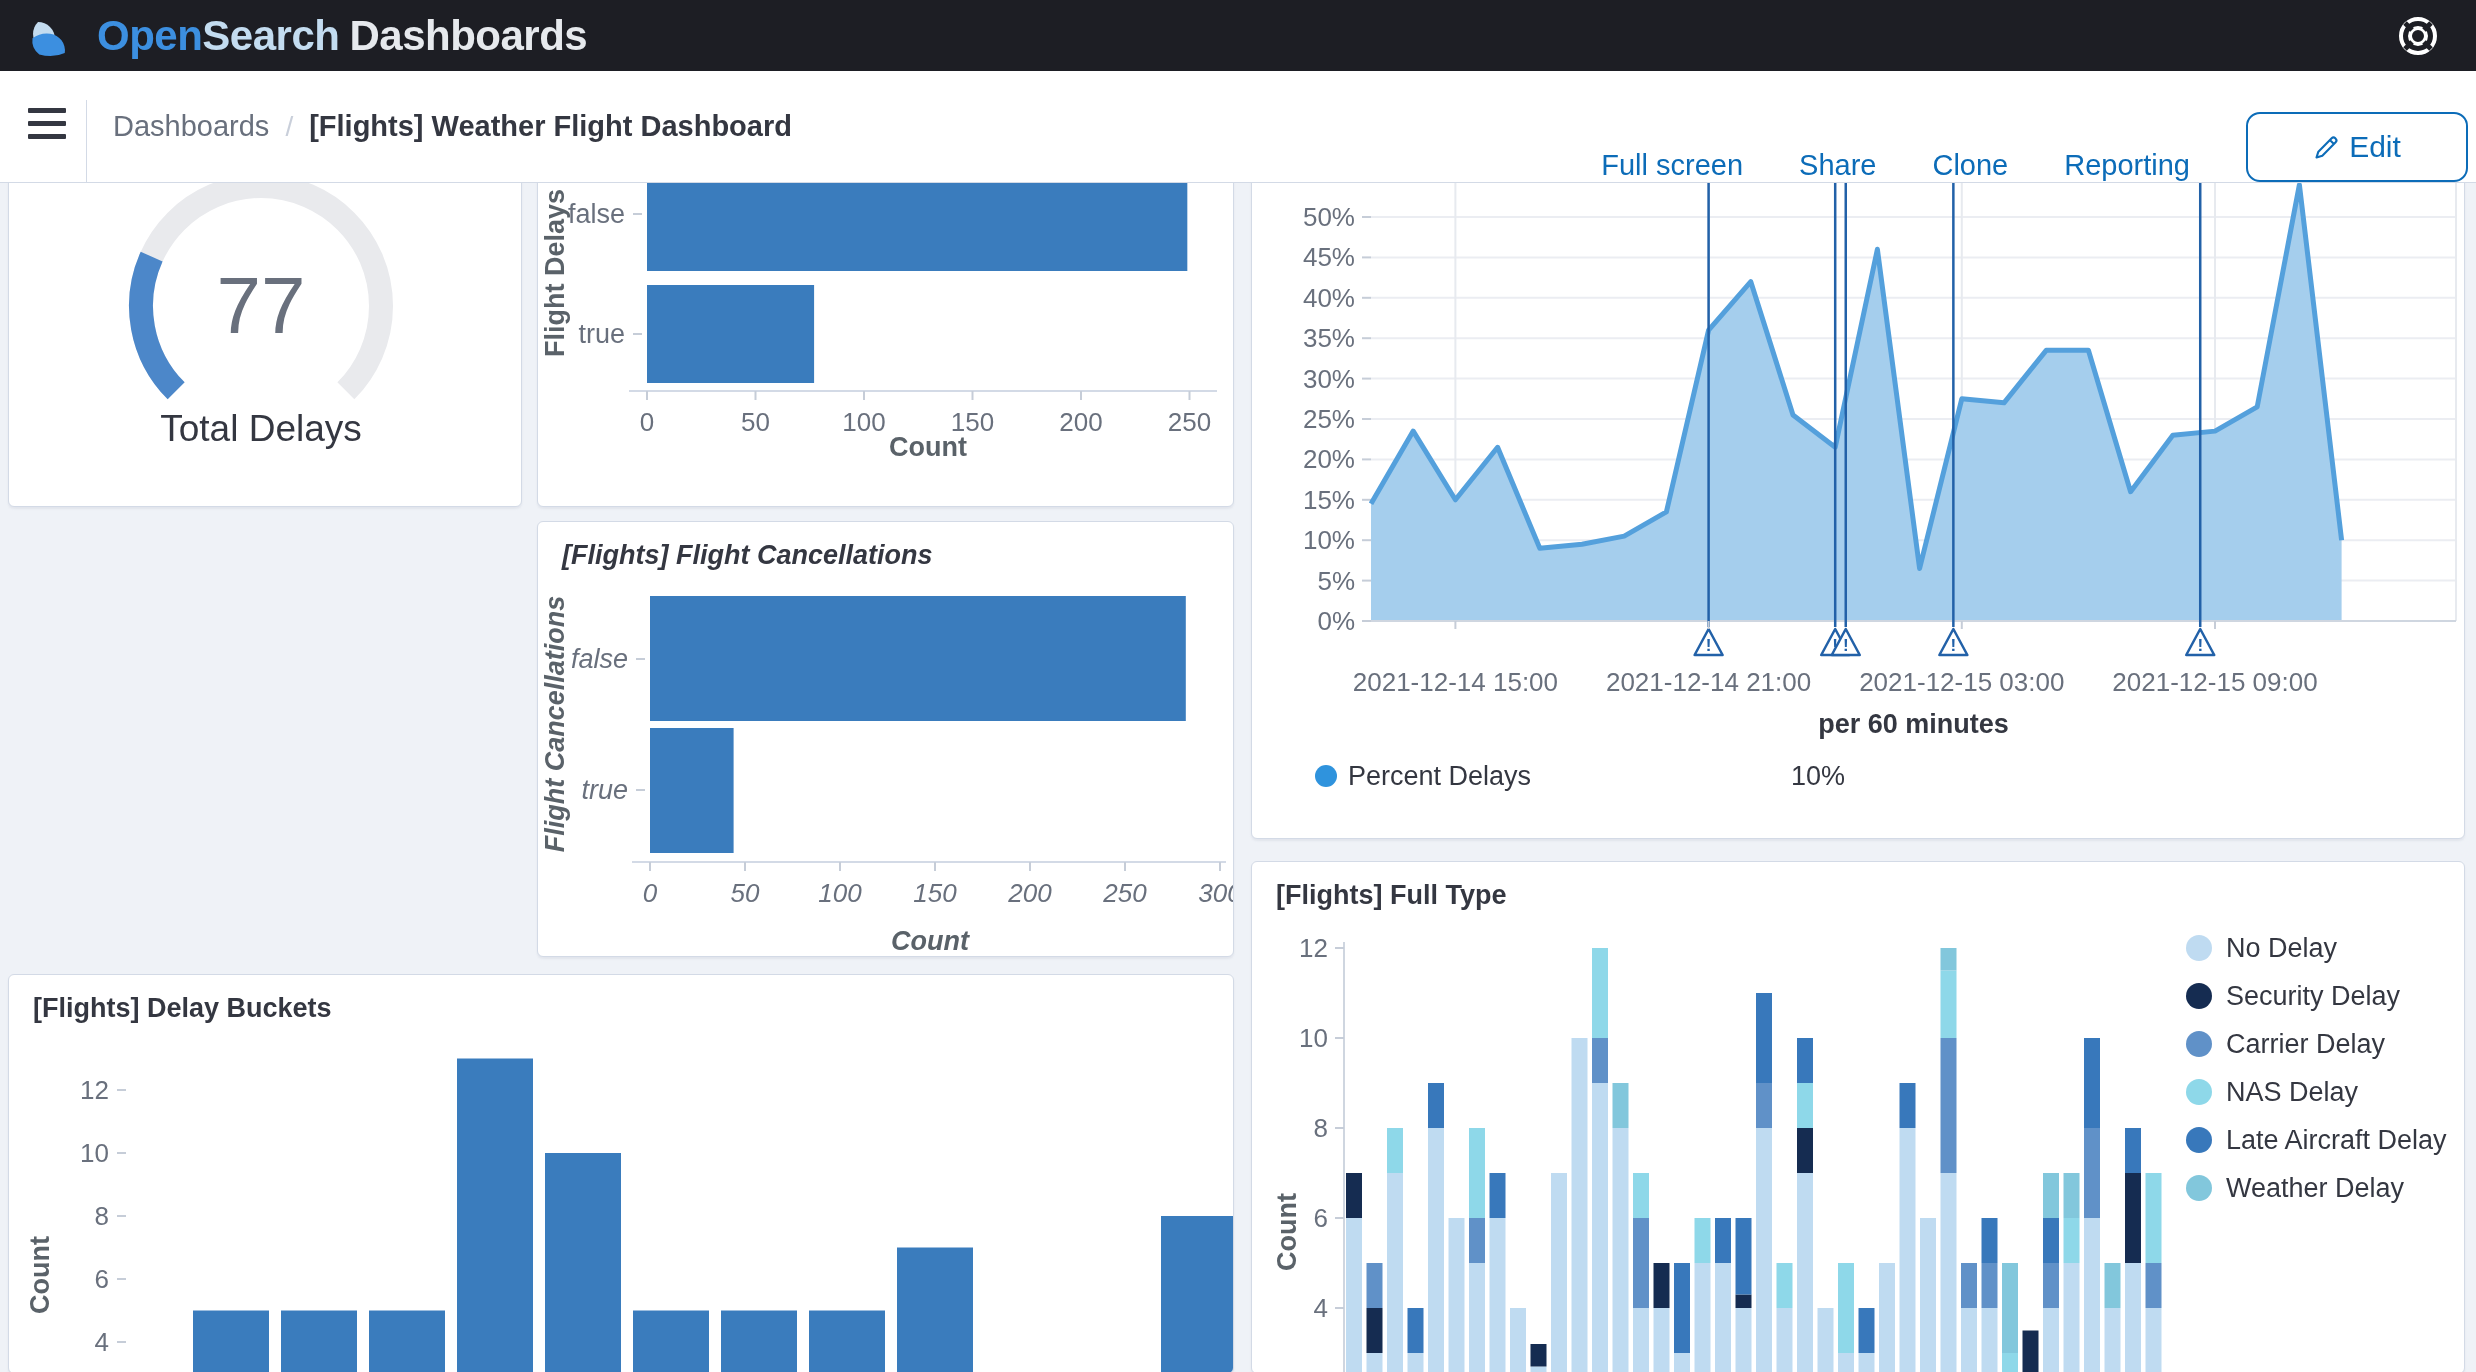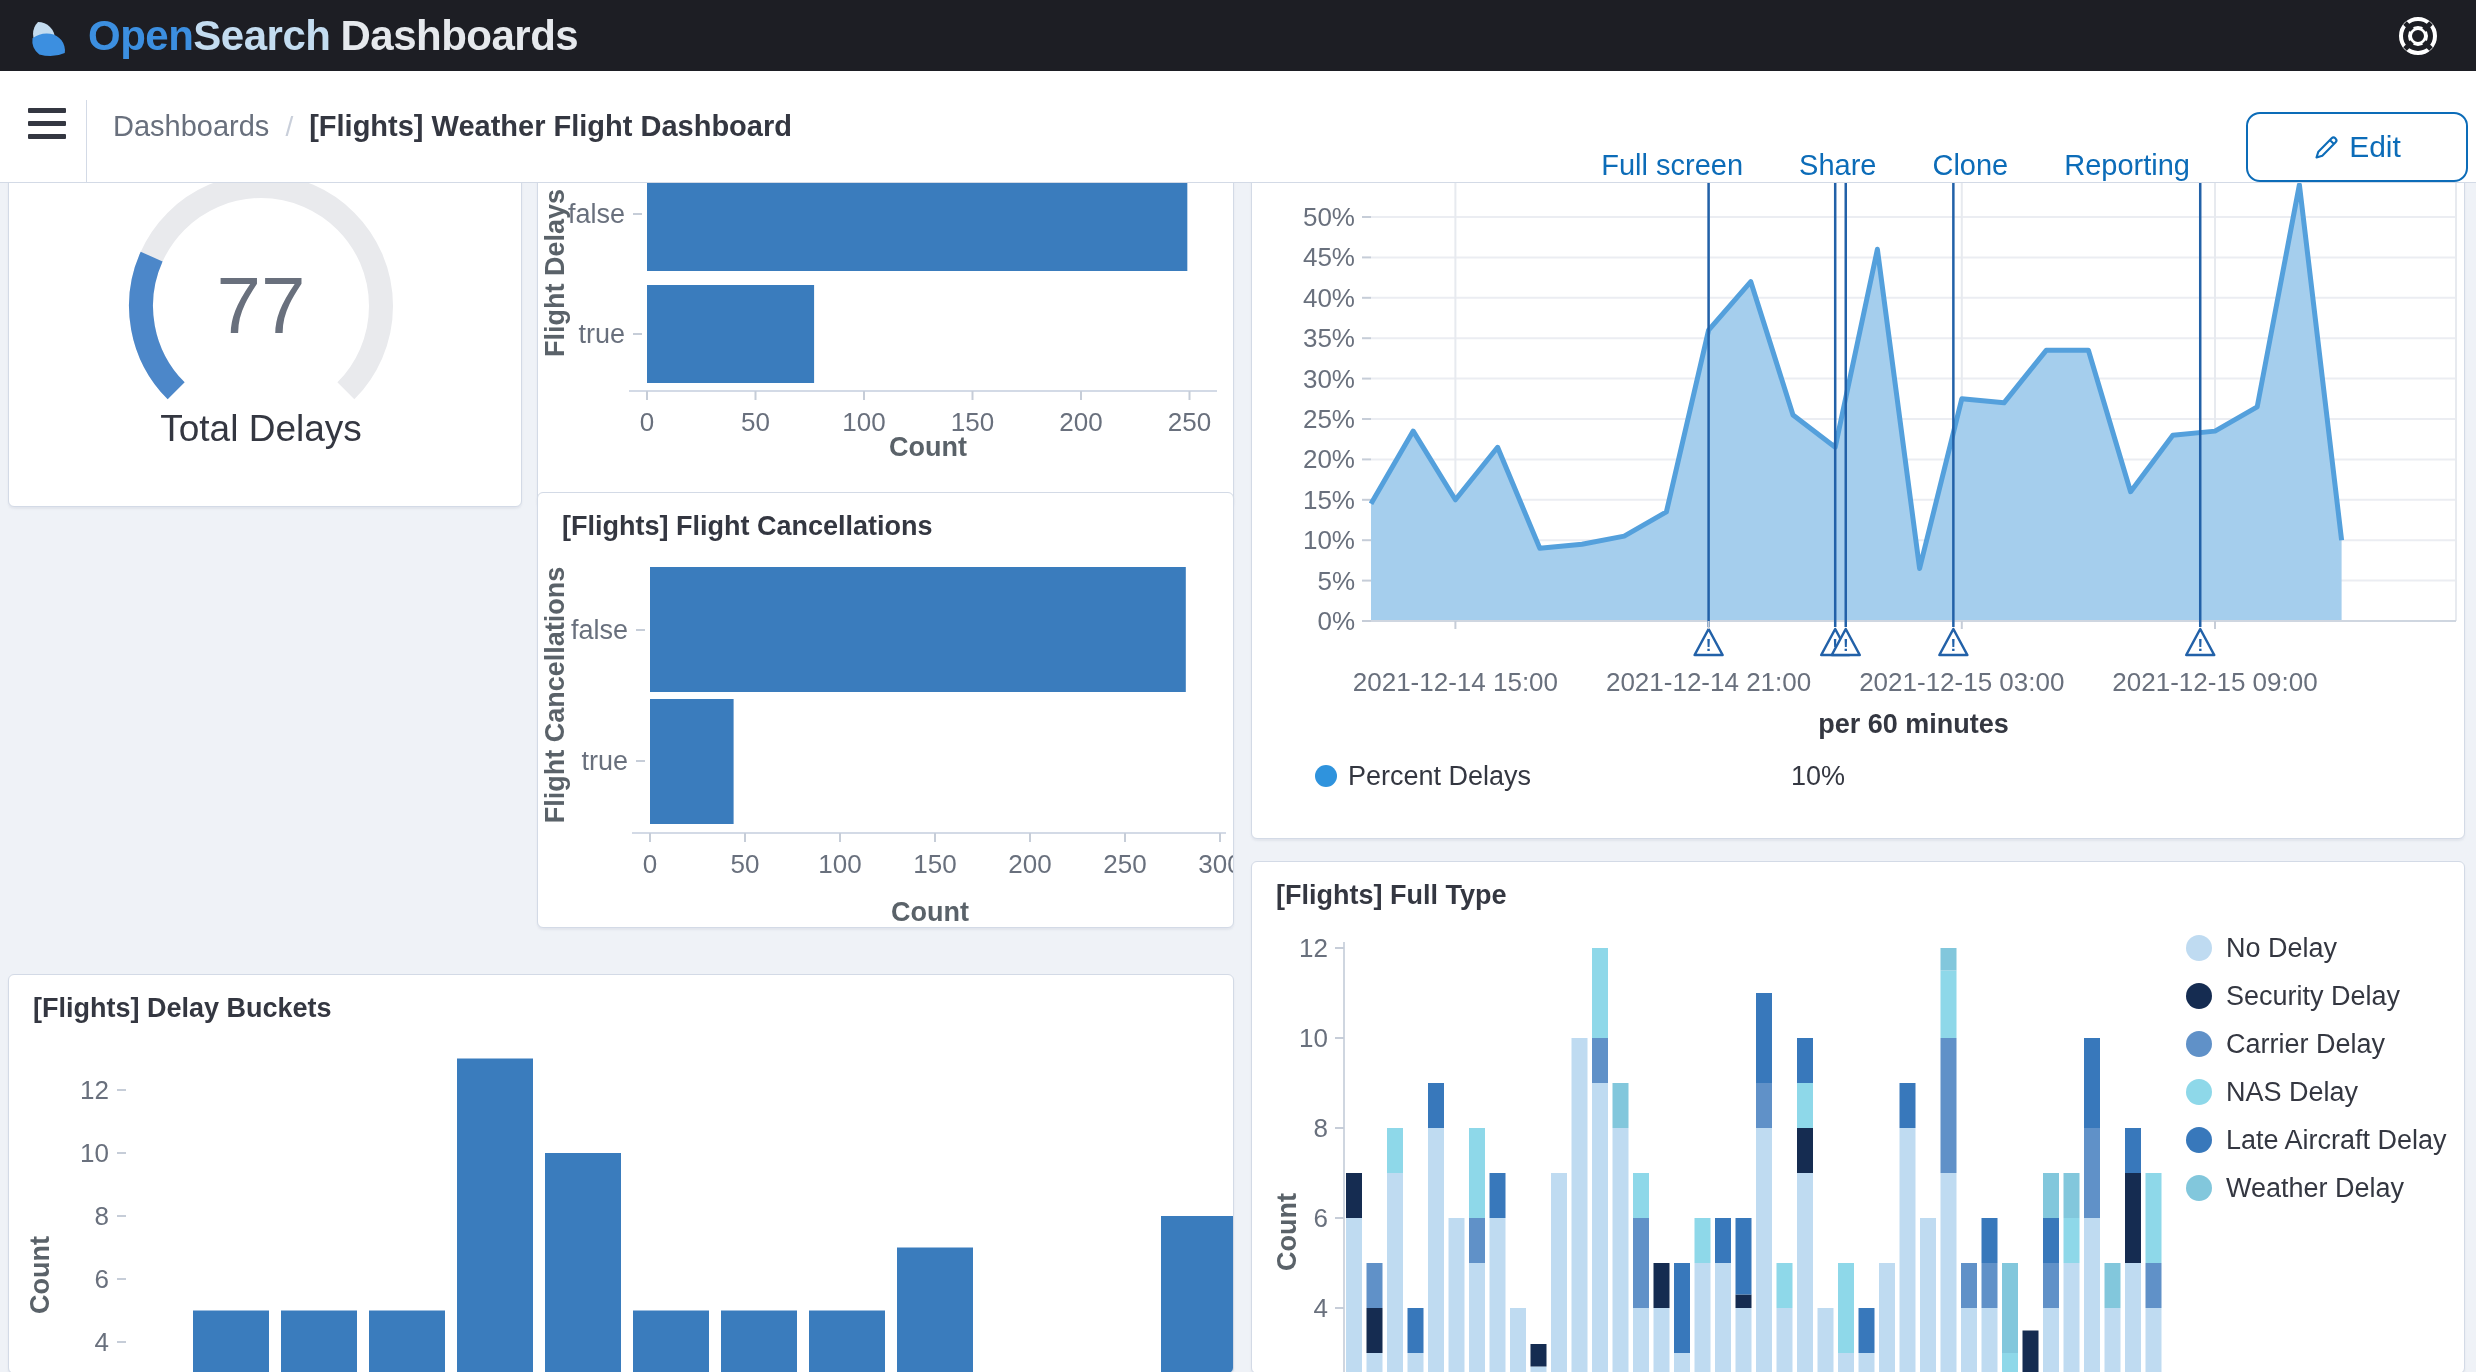--- a/index.html
+++ b/index.html
@@ -1,21 +1,21 @@
 <!DOCTYPE html>
 <html><head>
 <meta charset="utf-8">
 <style>
   html,body{margin:0;padding:0;background:#e8ebf1;}
   #root{position:relative;width:2476px;height:1372px;background:#eff2f7;overflow:hidden;
         font-family:"Liberation Sans","DejaVu Sans",sans-serif;-webkit-font-smoothing:antialiased;}
   
   #appHeader{position:absolute;left:0;top:0;width:2476px;height:71px;background:#1d1e24;z-index:30;}
   #logo{position:absolute;left:28px;top:0;height:71px;display:flex;align-items:center;cursor:pointer;}
-  #logoText{margin-left:12px;font-size:42px;font-weight:700;letter-spacing:-0.5px;white-space:nowrap;}
+  #logoText{margin-left:21px;font-size:42px;font-weight:700;letter-spacing:-0.5px;white-space:nowrap;}
   #logoText .lo-open{color:#3c8fe0;}
   #logoText .lo-search{color:#c3dcf0;}
   #logoText .lo-dash{color:#e6e9ed;margin-left:10px;font-weight:700;}
   #helpIcon{position:absolute;right:36px;top:14px;width:44px;height:44px;cursor:pointer;}
   
   #navBar{position:absolute;left:0;top:71px;width:2476px;height:111px;background:#ffffff;
           border-bottom:1px solid #d3dae6;z-index:20;}
   #hamburger{position:absolute;left:28px;top:37px;width:38px;height:36px;cursor:pointer;}
   #hamburger span{display:block;height:5px;background:#343741;border-radius:1px;margin-bottom:8px;}
   #navDivider{position:absolute;left:86px;top:29px;width:1px;height:82px;background:#d3dae6;}
@@ -186,21 +186,21 @@
         <line x1="963" y1="470" x2="963" y2="478" stroke="#c6cdd8" stroke-width="2"></line>
         <text x="963" y="540" text-anchor="middle" font-size="26" fill="#69707d">2021-12-15 09:00</text>
         <text x="661.5" y="582" text-anchor="middle" font-size="27" font-weight="bold" fill="#343741">per 60 minutes</text>
         <circle cx="74" cy="625" r="11" fill="#2f93dd"></circle>
         <text x="96" y="634" font-size="27" fill="#343741">Percent Delays</text>
         <text x="539" y="634" font-size="27" fill="#343741">10%</text>
       </svg>
   </div>
 
 
-  <div class="panel" id="p-flight-cancellations" style="left:537px;top:492px;width:695px;height:434px;">
+  <div class="panel" id="p-flight-cancellations" style="left:537px;top:521px;width:695px;height:434px;font-style:italic;">
     <div class="panel-title">[Flights] Flight Cancellations</div>
     <svg class="chart-svg" id="svg-flight-cancellations" width="695" height="434">
         <rect x="112" y="74" width="535.8" height="125" fill="#3a7cbd"></rect>
         <rect x="112" y="206" width="83.6" height="125" fill="#3a7cbd"></rect>
         <line x1="94" y1="340" x2="688" y2="340" stroke="#d3dae6" stroke-width="2"></line>
         <line x1="112" y1="340" x2="112" y2="349" stroke="#c6cdd8" stroke-width="2"></line>
         <text x="112" y="380" text-anchor="middle" font-size="26" fill="#69707d">0</text>
         <line x1="207" y1="340" x2="207" y2="349" stroke="#c6cdd8" stroke-width="2"></line>
         <text x="207" y="380" text-anchor="middle" font-size="26" fill="#69707d">50</text>
         <line x1="302" y1="340" x2="302" y2="349" stroke="#c6cdd8" stroke-width="2"></line>

